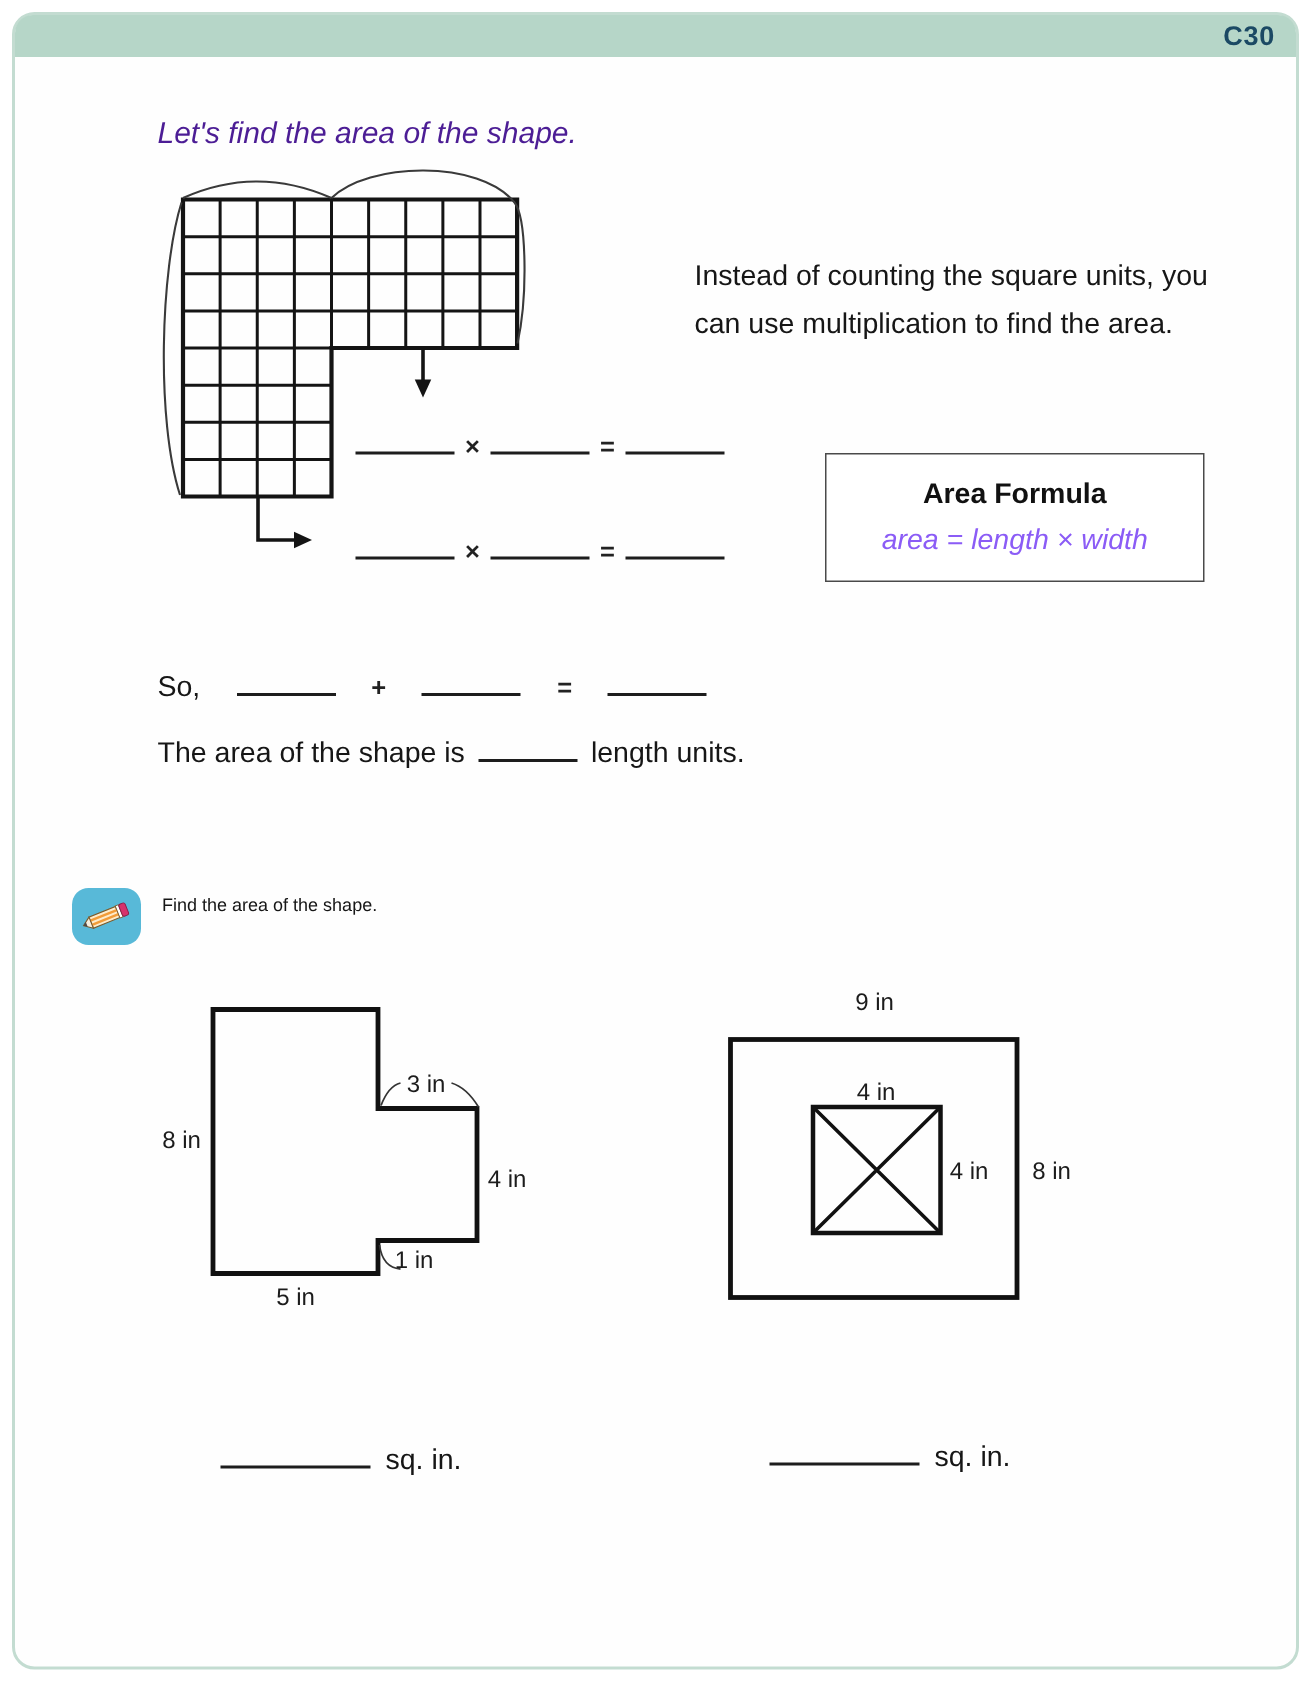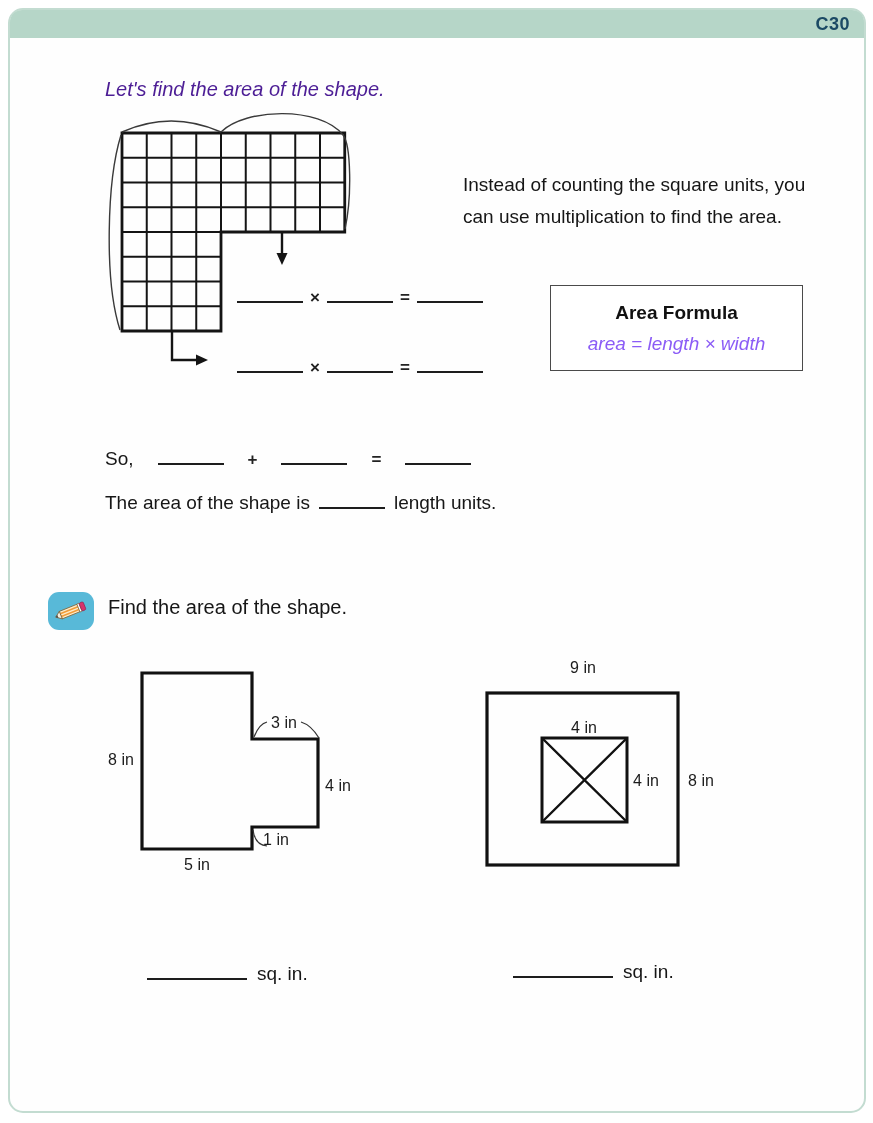--- a/index.html
+++ b/index.html
@@ -28,21 +28,21 @@
   .formula-box{
     width:251px;height:84px;border:1.5px solid #4a4a4a;background:#fff;
     display:flex;flex-direction:column;align-items:center;justify-content:center;gap:9px;
   }
   .formula-title{font-size:19px;font-weight:bold;color:#111;}
   .formula-body{font-size:19px;font-style:italic;color:#8b5cf6;}
   .badge{
     width:46px;height:38px;border-radius:11px;background:#58b9d8;
     display:flex;align-items:center;justify-content:center;
   }
-  .h2{font-size:20px;color:#161616;}
+  .h2{font-size:12px;color:#161616;}
   svg text{font-family:"Liberation Sans",sans-serif;fill:#1c1c1c;}
 </style>
 </head>
 <body>
 
 <div class="page">
   <div class="card">
     <div class="band">
       <span class="code">C30</span>
     </div>
@@ -80,21 +80,21 @@
   </div>
 
   <div class="abs eqrow" style="left:237px;top:358px;">
     <span class="blank w66"></span>
     <span class="op">×</span>
     <span class="blank w66"></span>
     <span class="op">=</span>
     <span class="blank w66"></span>
   </div>
 
-  <div class="abs formula-box" style="left:550px;top:285px;">
+  <div class="abs formula-box" style="left:550px;top:302px;">
     <div class="formula-title">Area Formula</div>
     <div class="formula-body">area = length × width</div>
   </div>
 
   <div class="abs eqrow" style="left:105px;top:448px;gap:24px;">
     <span class="txt19">So,</span>
     <span class="blank w66"></span>
     <span class="op">+</span>
     <span class="blank w66"></span>
     <span class="op">=</span>

